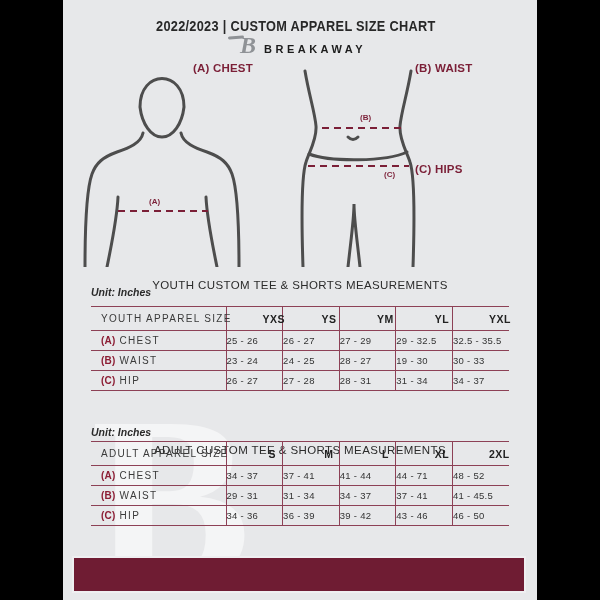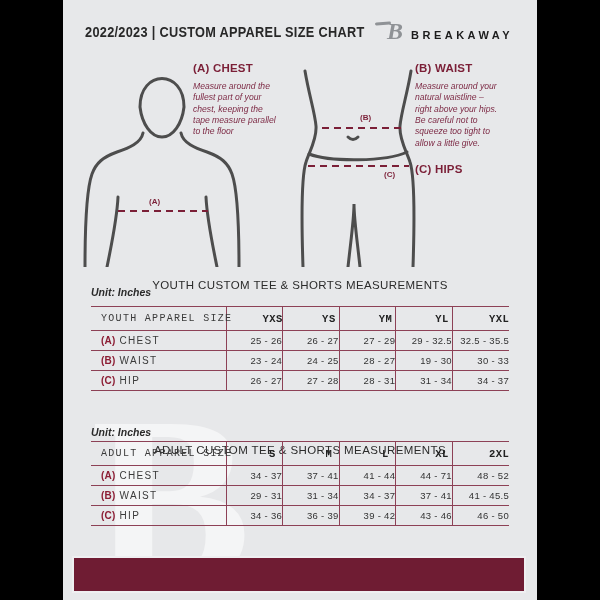--- a/index.html
+++ b/index.html
@@ -6,21 +6,21 @@
   body{
     width:600px;height:600px;background:#000;position:relative;overflow:hidden;
     font-family:"Liberation Sans",sans-serif;
   }
   .page{
     position:absolute;left:63px;top:0;width:474px;height:600px;
     background:#e7e8ea;overflow:hidden;
   }
   
   .header{position:absolute;left:22px;right:24px;top:18px;height:26px;
-    display:flex;justify-content:space-between;align-items:center;z-index:3;}
+    display:flex;justify-content:space-between;align-items:center;z-index:3;flex-direction:column;}
   .doc-title{font-size:13px;font-weight:bold;color:#282828;letter-spacing:.3px;
     transform:scale(.98,1.18);transform-origin:left center;white-space:nowrap;}
   .brand{display:flex;align-items:center;gap:8px;}
   .brand-glyph{font-family:"Liberation Serif",serif;font-style:italic;font-weight:bold;
     font-size:24px;line-height:1;color:#8f9296;position:relative;padding-left:8px;}
   .brand-glyph::before{content:"";position:absolute;left:-4px;top:3px;width:16px;height:3px;
     background:#8f9296;border-radius:2px;transform:rotate(-4deg);}
   .brand-name{font-size:11px;font-weight:bold;letter-spacing:3.5px;color:#1c1c1c;margin-top:8px;}
   
   .fig{position:absolute;z-index:1;}
@@ -33,30 +33,30 @@
   .meas-desc{font-size:8.6px;font-style:italic;font-weight:500;color:#7d2a45;
     line-height:1.32;margin-top:7px;white-space:pre-line;}
   
   .tbl-title{position:absolute;left:28px;width:418px;text-align:center;z-index:1;
     font-size:11.5px;font-weight:normal;color:#2b2b2b;letter-spacing:.4px;margin-top:8px;}
   .tbl-unit{position:absolute;left:28px;width:418px;text-align:left;z-index:1;
     font-size:10.5px;font-weight:bold;font-style:italic;color:#2b2b2b;}
   table.size-table{position:absolute;left:28px;width:418px;border-collapse:collapse;
     table-layout:fixed;z-index:1;background:transparent;
     border-top:1.5px solid #8d4156;border-bottom:1.5px solid #8d4156;}
-  .size-table thead tr{height:24px;font-family:Liberation Mono, monospace;}
+  .size-table thead tr{height:24px;}
   .size-table tbody tr{height:20px;border-top:1.5px solid #8d4156;}
   .size-table th,.size-table td{padding:0;border-left:1.5px solid #8d4156;}
   .size-table th:first-child,.size-table td:first-child{border-left:none;}
   .size-table th.size-col{font-size:10.5px;font-weight:bold;color:#222;
     letter-spacing:.5px;text-align:center;padding-left:36px;}
   .size-table .rowhead{text-align:left;padding-left:10px;font-size:10px;
     letter-spacing:1.3px;font-weight:normal;color:#3a3a3a;white-space:nowrap;}
   .size-table .rowhead .key{color:#8c1d34;font-weight:bold;letter-spacing:.2px;}
-  .size-table td{text-align:right;font-size:9.5px;color:#333;letter-spacing:.3px;}
+  .size-table td{text-align:left;font-size:9.5px;color:#333;letter-spacing:.3px;}
   
   .watermark{position:absolute;left:28px;top:392px;z-index:0;
     font-family:"Liberation Serif",serif;font-weight:bold;font-size:240px;line-height:.9;
     color:rgba(255,255,255,.55);pointer-events:none;}
   .footer-bar{position:absolute;left:9px;top:556px;width:454px;height:37px;
     background:#6f1c33;border:2px solid #efeff1;box-sizing:border-box;z-index:2;}
 </style>
 </head>
 <body>
 
@@ -88,34 +88,23 @@
 
   <div class="dash" style="left:55px;top:210px;width:90px"></div>
   <div class="dash" style="left:259px;top:127px;width:82px"></div>
   <div class="dash" style="left:245px;top:165px;width:101px"></div>
   <span class="marker" style="left:86px;top:197px">(A)</span>
   <span class="marker" style="left:297px;top:113px">(B)</span>
   <span class="marker" style="left:321px;top:170px">(C)</span>
 
   <div class="meas" style="left:130px;top:62px;width:84px">
     <div class="meas-head">(A) CHEST</div>
-    <div class="meas-desc">Measure around the
-fullest part of your
-chest, keeping the
-tape measure parallel
-to the floor</div>
   </div>
   <div class="meas" style="left:352px;top:62px;width:105px">
     <div class="meas-head">(B) WAIST</div>
-    <div class="meas-desc">Measure around your
-natural waistline –
-right above your hips.
-Be careful not to
-squeeze too tight to
-allow a little give.</div>
   </div>
   <div class="meas" style="left:352px;top:163px;width:105px">
     <div class="meas-head">(C) HIPS</div>
   </div>
 
   <div class="watermark">B</div>
 
   <div class="tbl-title" style="top:271px">YOUTH CUSTOM TEE &amp; SHORTS MEASUREMENTS</div>
   <div class="tbl-unit" style="top:286px">Unit: Inches</div>
   <table class="size-table" style="top:306px">

